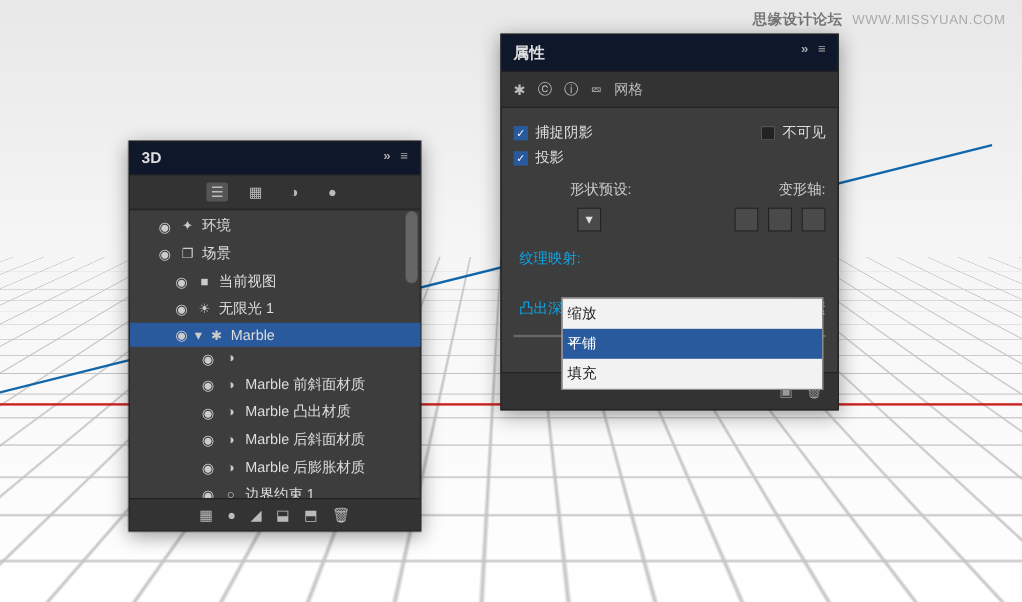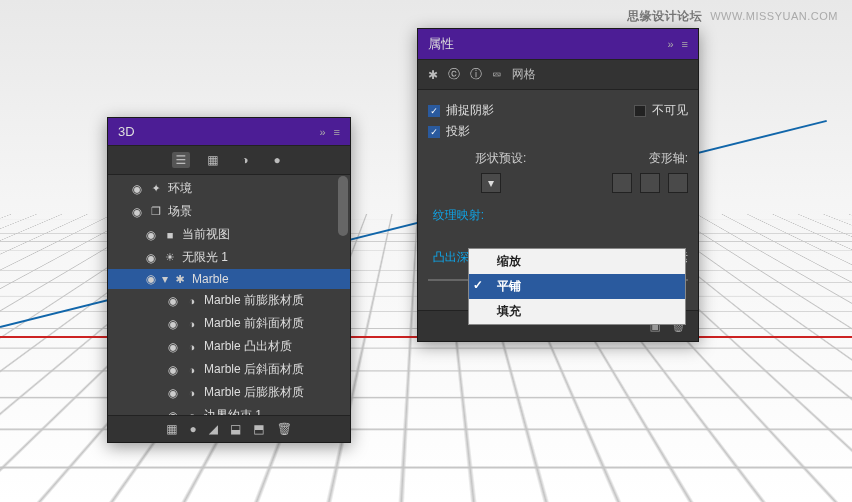--- a/index.html
+++ b/index.html
@@ -11,21 +11,21 @@
   repeating-linear-gradient(0deg, #aaa 0 1px, transparent 1px 22px);
   transform: perspective(600px) rotateX(68deg) scale(1.8) translateY(100px);
   transform-origin: center 60%; opacity: .7; }
 .axis-x { position:absolute; top:336px; left:0; right:0; height:2px; background:#c22; }
 .axis-z { position:absolute; top:326px; left:0; right:0; height:2px; background:#16a; transform:rotate(-14deg); transform-origin:left center; }
 
 .watermark { position:absolute; top:8px; right:14px; color:#777; font-size:12px; letter-spacing:.5px; }
 .watermark span { color:#aaa; margin-left:8px; font-size:11px; }
 
 .panel { position:absolute; background:#3d3d3d; color:#ddd; border:1px solid #1a1a1a; box-shadow:0 4px 16px rgba(0,0,0,.4); font-size:12px; }
-.panel-header { background:#4c1d95; padding:6px 10px; display:flex; align-items:center; border-bottom:1px solid #222; }
+.panel-header { background:#0f172a; padding:6px 10px; display:flex; border-bottom:1px solid #222;font-weight:bold; }
 .panel-header .title { flex:1; font-size:13px; }
 .panel-header .icons { display:flex; gap:8px; color:#aaa; font-size:11px; }
 
 
 .p3d { top:117px; left:107px; width:244px; }
 .p3d-tabs { display:flex; justify-content:center; gap:14px; padding:6px 0; background:#333; border-bottom:1px solid #222; }
 .p3d-tabs .tab { width:18px; height:16px; display:flex; align-items:center; justify-content:center; color:#bbb; }
 .p3d-tabs .tab.active { background:#555; border-radius:2px; }
 .layer-list { max-height:240px; overflow-y:auto; padding:2px 0; }
 .layer-row { display:flex; align-items:center; gap:4px; padding:3px 8px; }
@@ -54,21 +54,21 @@
 .field-label { width:56px; text-align:right; color:#0ea5e9; }
 .num-field { background:#2a2a2a; border:1px solid #555; color:#ddd; padding:2px 6px; width:60px; text-align:right; font-size:11px; }
 .edit-src { display:block; margin:14px auto 8px; background:#4a4a4a; border:1px solid #222; color:#ddd; padding:4px 28px; font-size:12px; }
 .slider { position:relative; height:16px; margin:4px 0 8px; }
 .slider::before { content:""; position:absolute; left:0; right:0; top:7px; height:2px; background:#666; }
 .slider .thumb { position:absolute; top:2px; left:50%; width:12px; height:12px; background:#ddd; border-radius:2px; transform:translateX(-50%) rotate(45deg); }
 .pprop-footer { display:flex; justify-content:flex-end; gap:10px; padding:8px 12px; border-top:1px solid #222; background:#333; color:#999; }
 
 
 .dropdown { position:absolute; top:248px; left:468px; width:218px; background:#f2f2f2; border:1px solid #888; font-size:12px; }
-.dropdown .opt { padding:4px 28px; color:#222;font-weight:bold; }
+.dropdown .opt { padding:4px 4px; color:#222; }
 .dropdown .opt.sel { background:#2a5a9e; color:#fff; position:relative; }
 .dropdown .opt.sel::before { content:"✓"; position:absolute; left:4px; }
 </style>
 </head>
 <body>
 
 <div class="viewport">
   <div class="grid"></div>
   <div class="axis-x"></div>
   <div class="axis-z"></div>
@@ -116,21 +116,20 @@
       </div>
       <div class="layer-row indent-2 sel">
         <span class="eye">◉</span>
         <span style="color:#ccc">▾</span>
         <span class="layer-icon">✱</span>
         <span class="layer-label">Marble</span>
       </div>
       <div class="layer-row indent-3">
         <span class="eye">◉</span>
         <span class="layer-icon">◑</span>
-        <span class="layer-label">Marble 前膨胀材质</span>
       </div>
       <div class="layer-row indent-3">
         <span class="eye">◉</span>
         <span class="layer-icon">◑</span>
         <span class="layer-label">Marble 前斜面材质</span>
       </div>
       <div class="layer-row indent-3">
         <span class="eye">◉</span>
         <span class="layer-icon">◑</span>
         <span class="layer-label">Marble 凸出材质</span>

